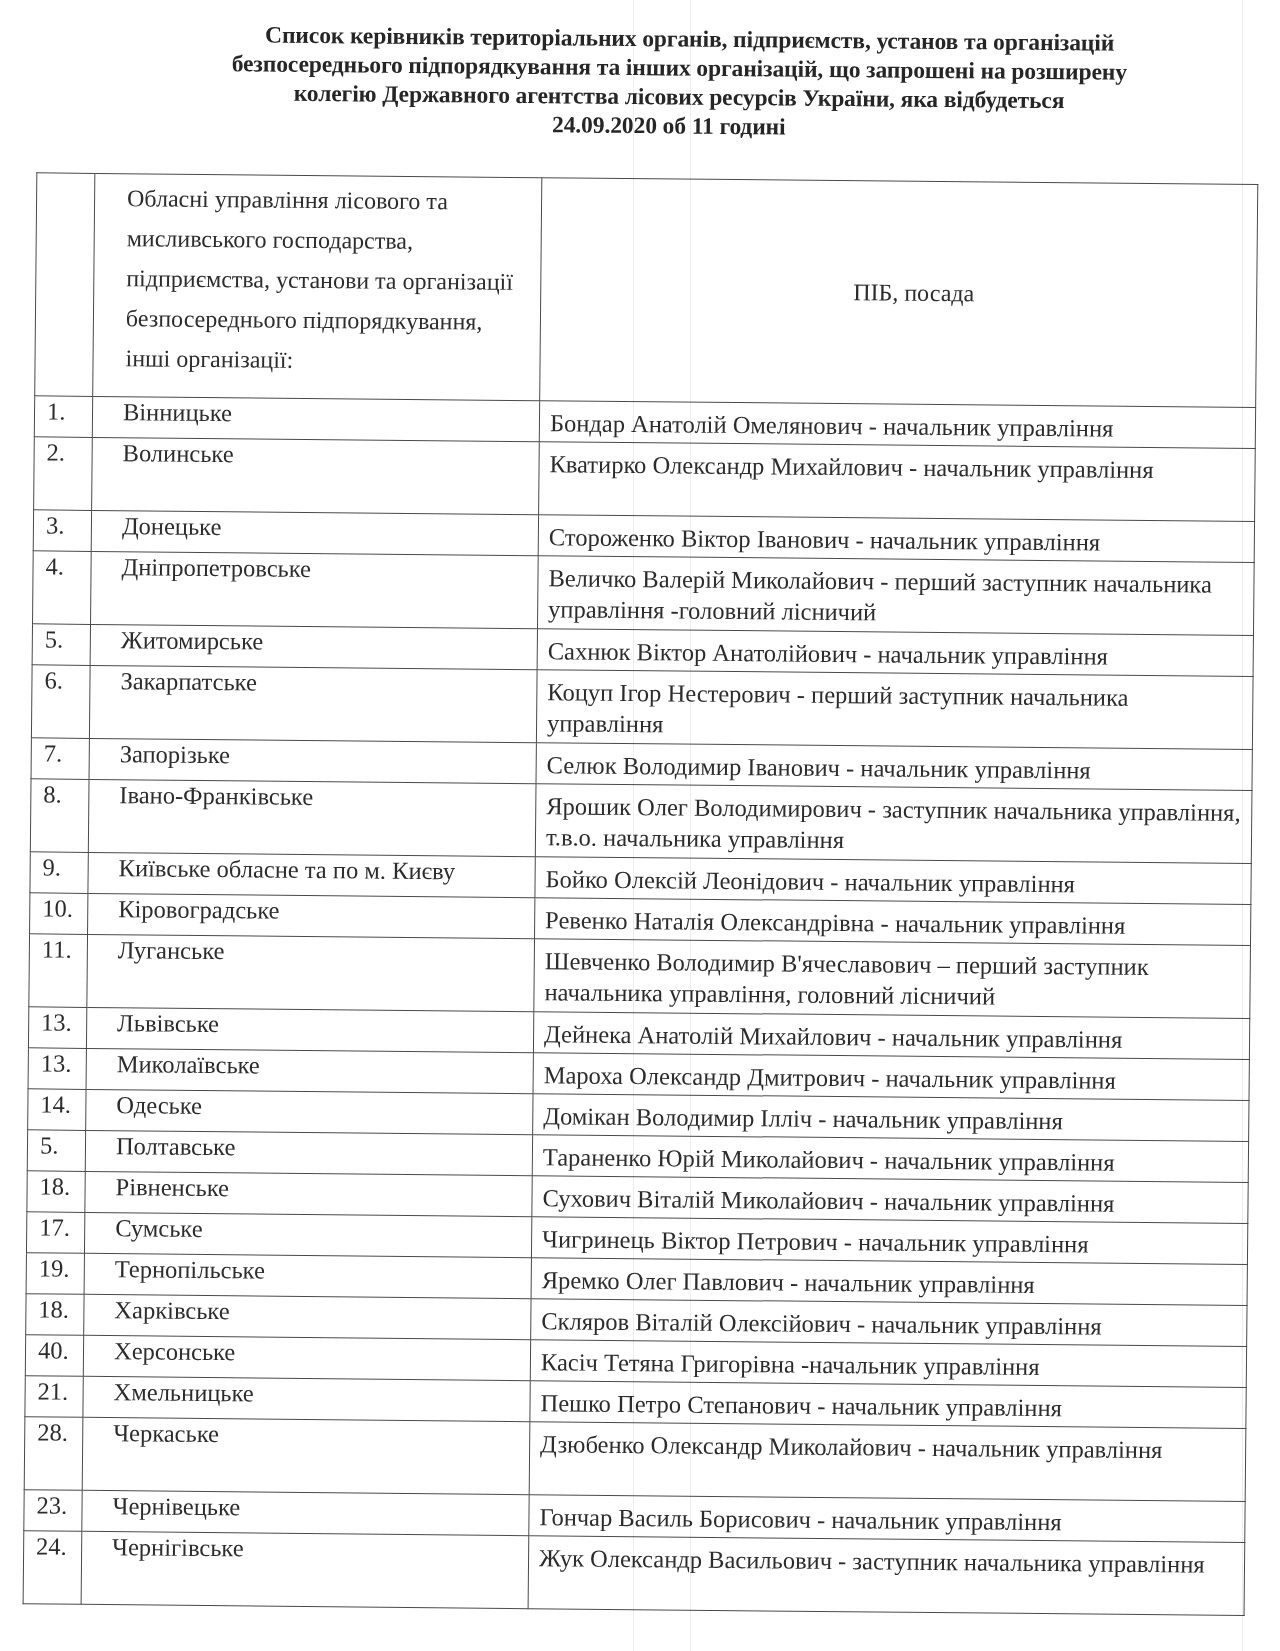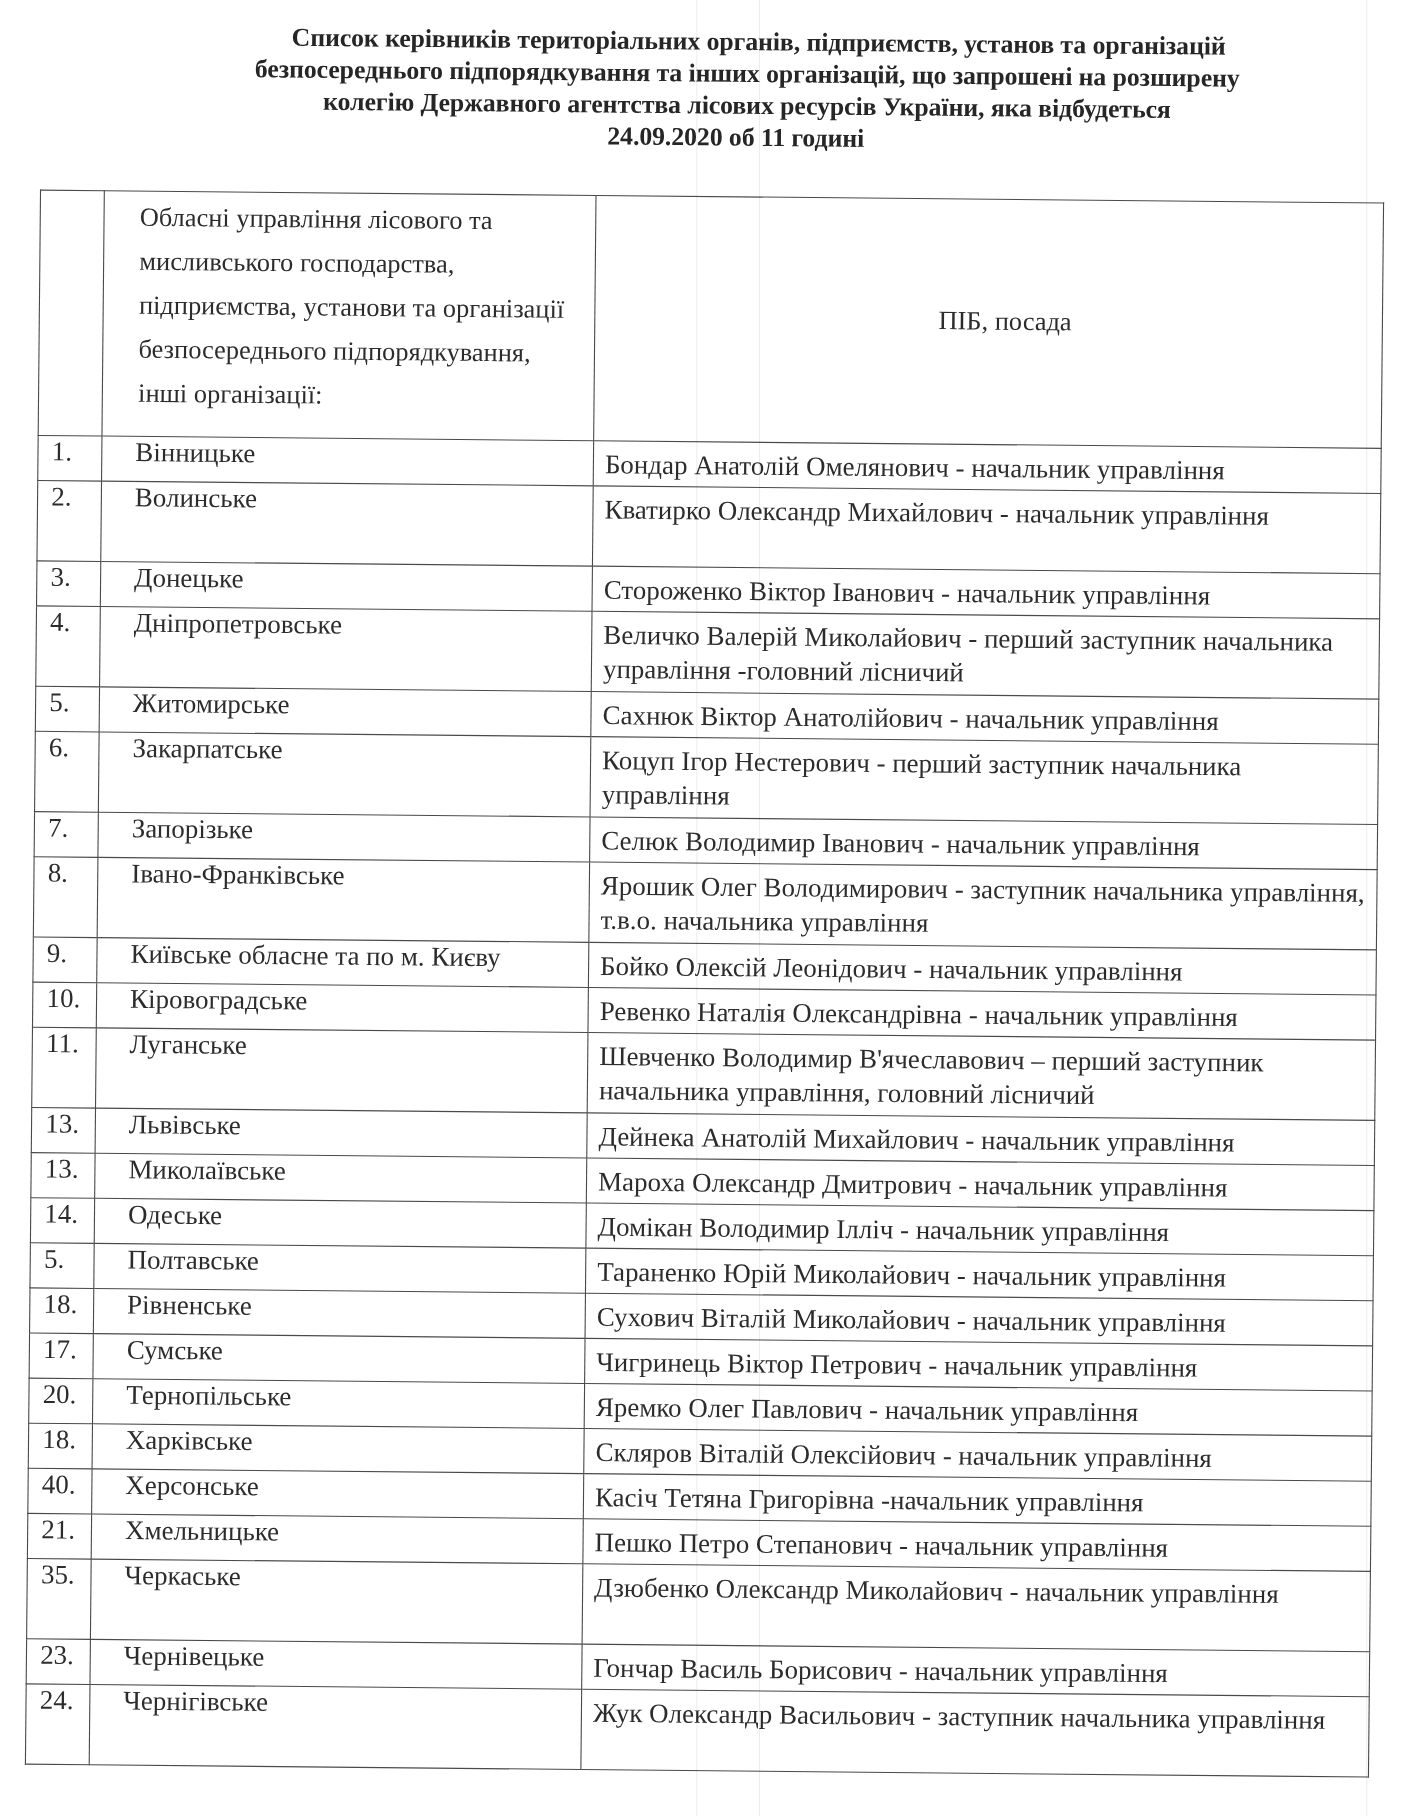--- a/index.html
+++ b/index.html
@@ -205,41 +205,41 @@
           <td class="num">18.</td>
           <td class="org">Рівненське</td>
           <td class="person">Сухович Віталій Миколайович -  начальник управління</td>
         </tr>
         <tr class="r">
           <td class="num">17.</td>
           <td class="org">Сумське</td>
           <td class="person">Чигринець Віктор Петрович - начальник управління</td>
         </tr>
         <tr class="r">
-          <td class="num">20.</td>
+          <td class="num">19.</td>
           <td class="org">Тернопільське</td>
           <td class="person">Яремко Олег Павлович -  начальник управління</td>
         </tr>
         <tr class="r">
           <td class="num">18.</td>
           <td class="org">Харківське</td>
           <td class="person">Скляров Віталій Олексійович - начальник управління</td>
         </tr>
         <tr class="r">
           <td class="num">40.</td>
           <td class="org">Херсонське</td>
           <td class="person">Касіч Тетяна Григорівна -начальник   управління</td>
         </tr>
         <tr class="r">
           <td class="num">21.</td>
           <td class="org">Хмельницьке</td>
           <td class="person">Пешко Петро Степанович - начальник  управління</td>
         </tr>
         <tr class="r2">
-          <td class="num">35.</td>
+          <td class="num">28.</td>
           <td class="org">Черкаське</td>
           <td class="person">Дзюбенко Олександр Миколайович  - начальник управління</td>
         </tr>
         <tr class="r">
           <td class="num">23.</td>
           <td class="org">Чернівецьке</td>
           <td class="person">Гончар Василь Борисович -  начальник  управління</td>
         </tr>
         <tr class="r2">
           <td class="num">24.</td>

